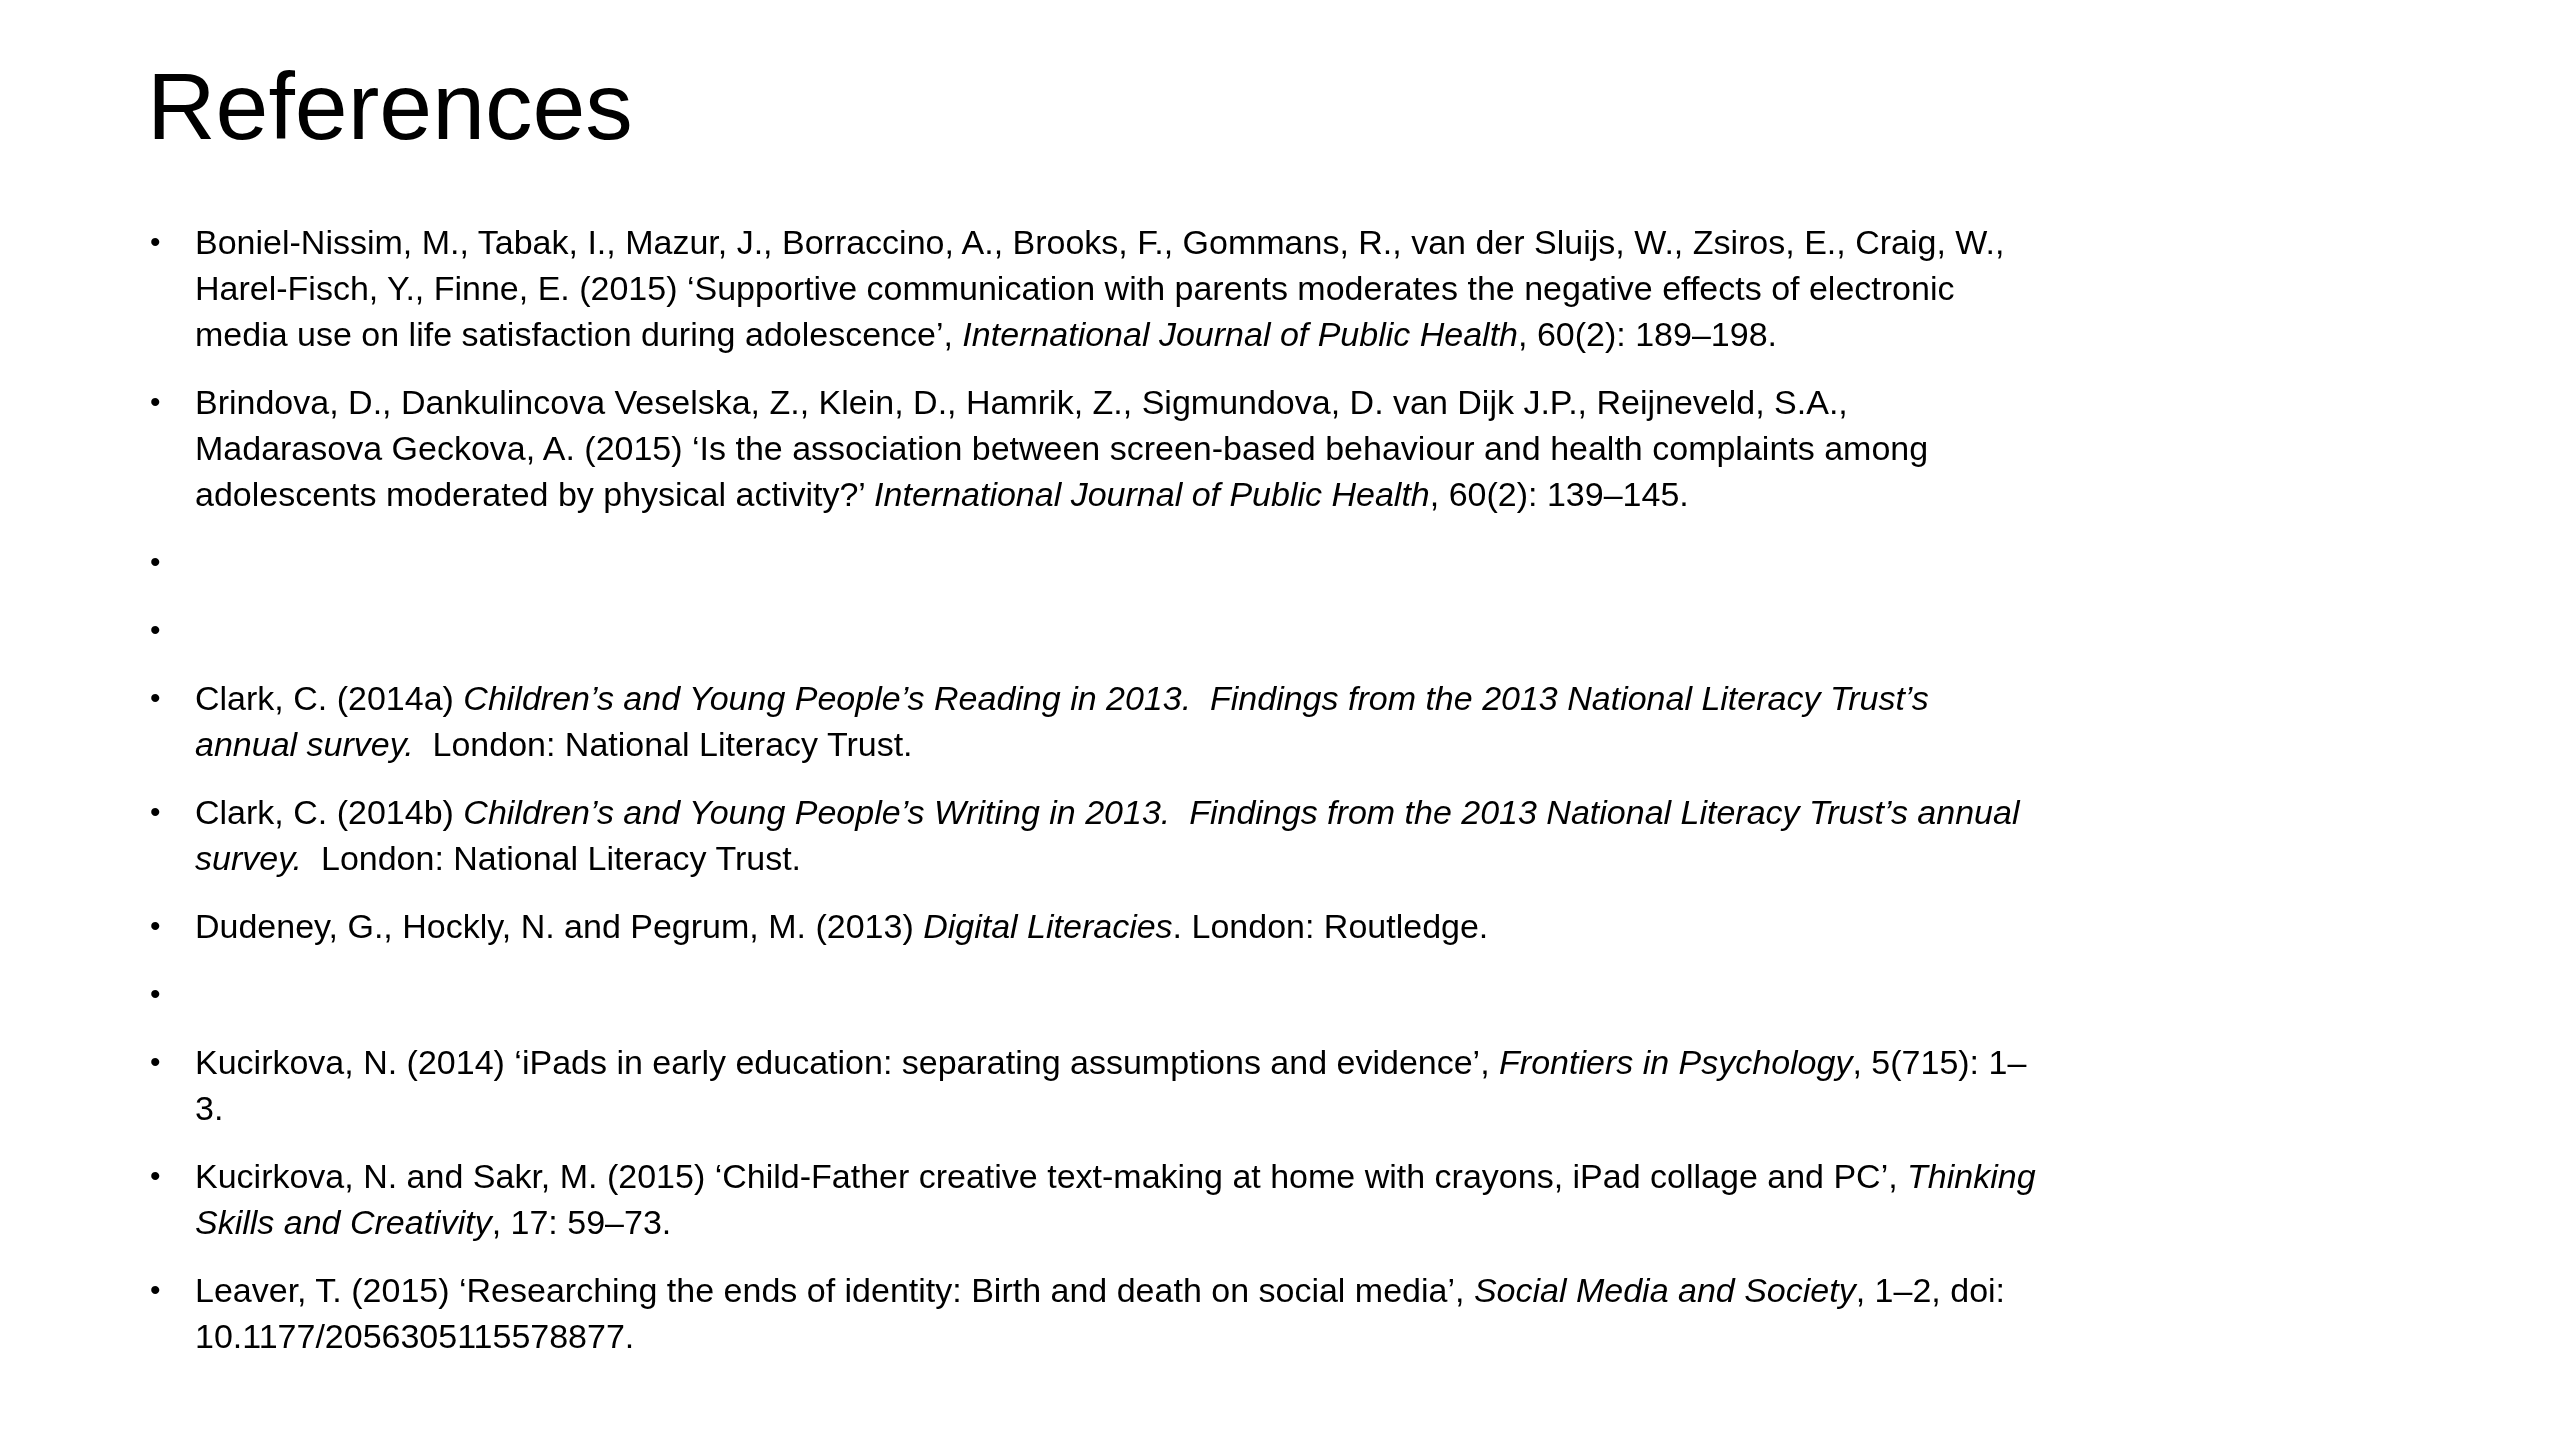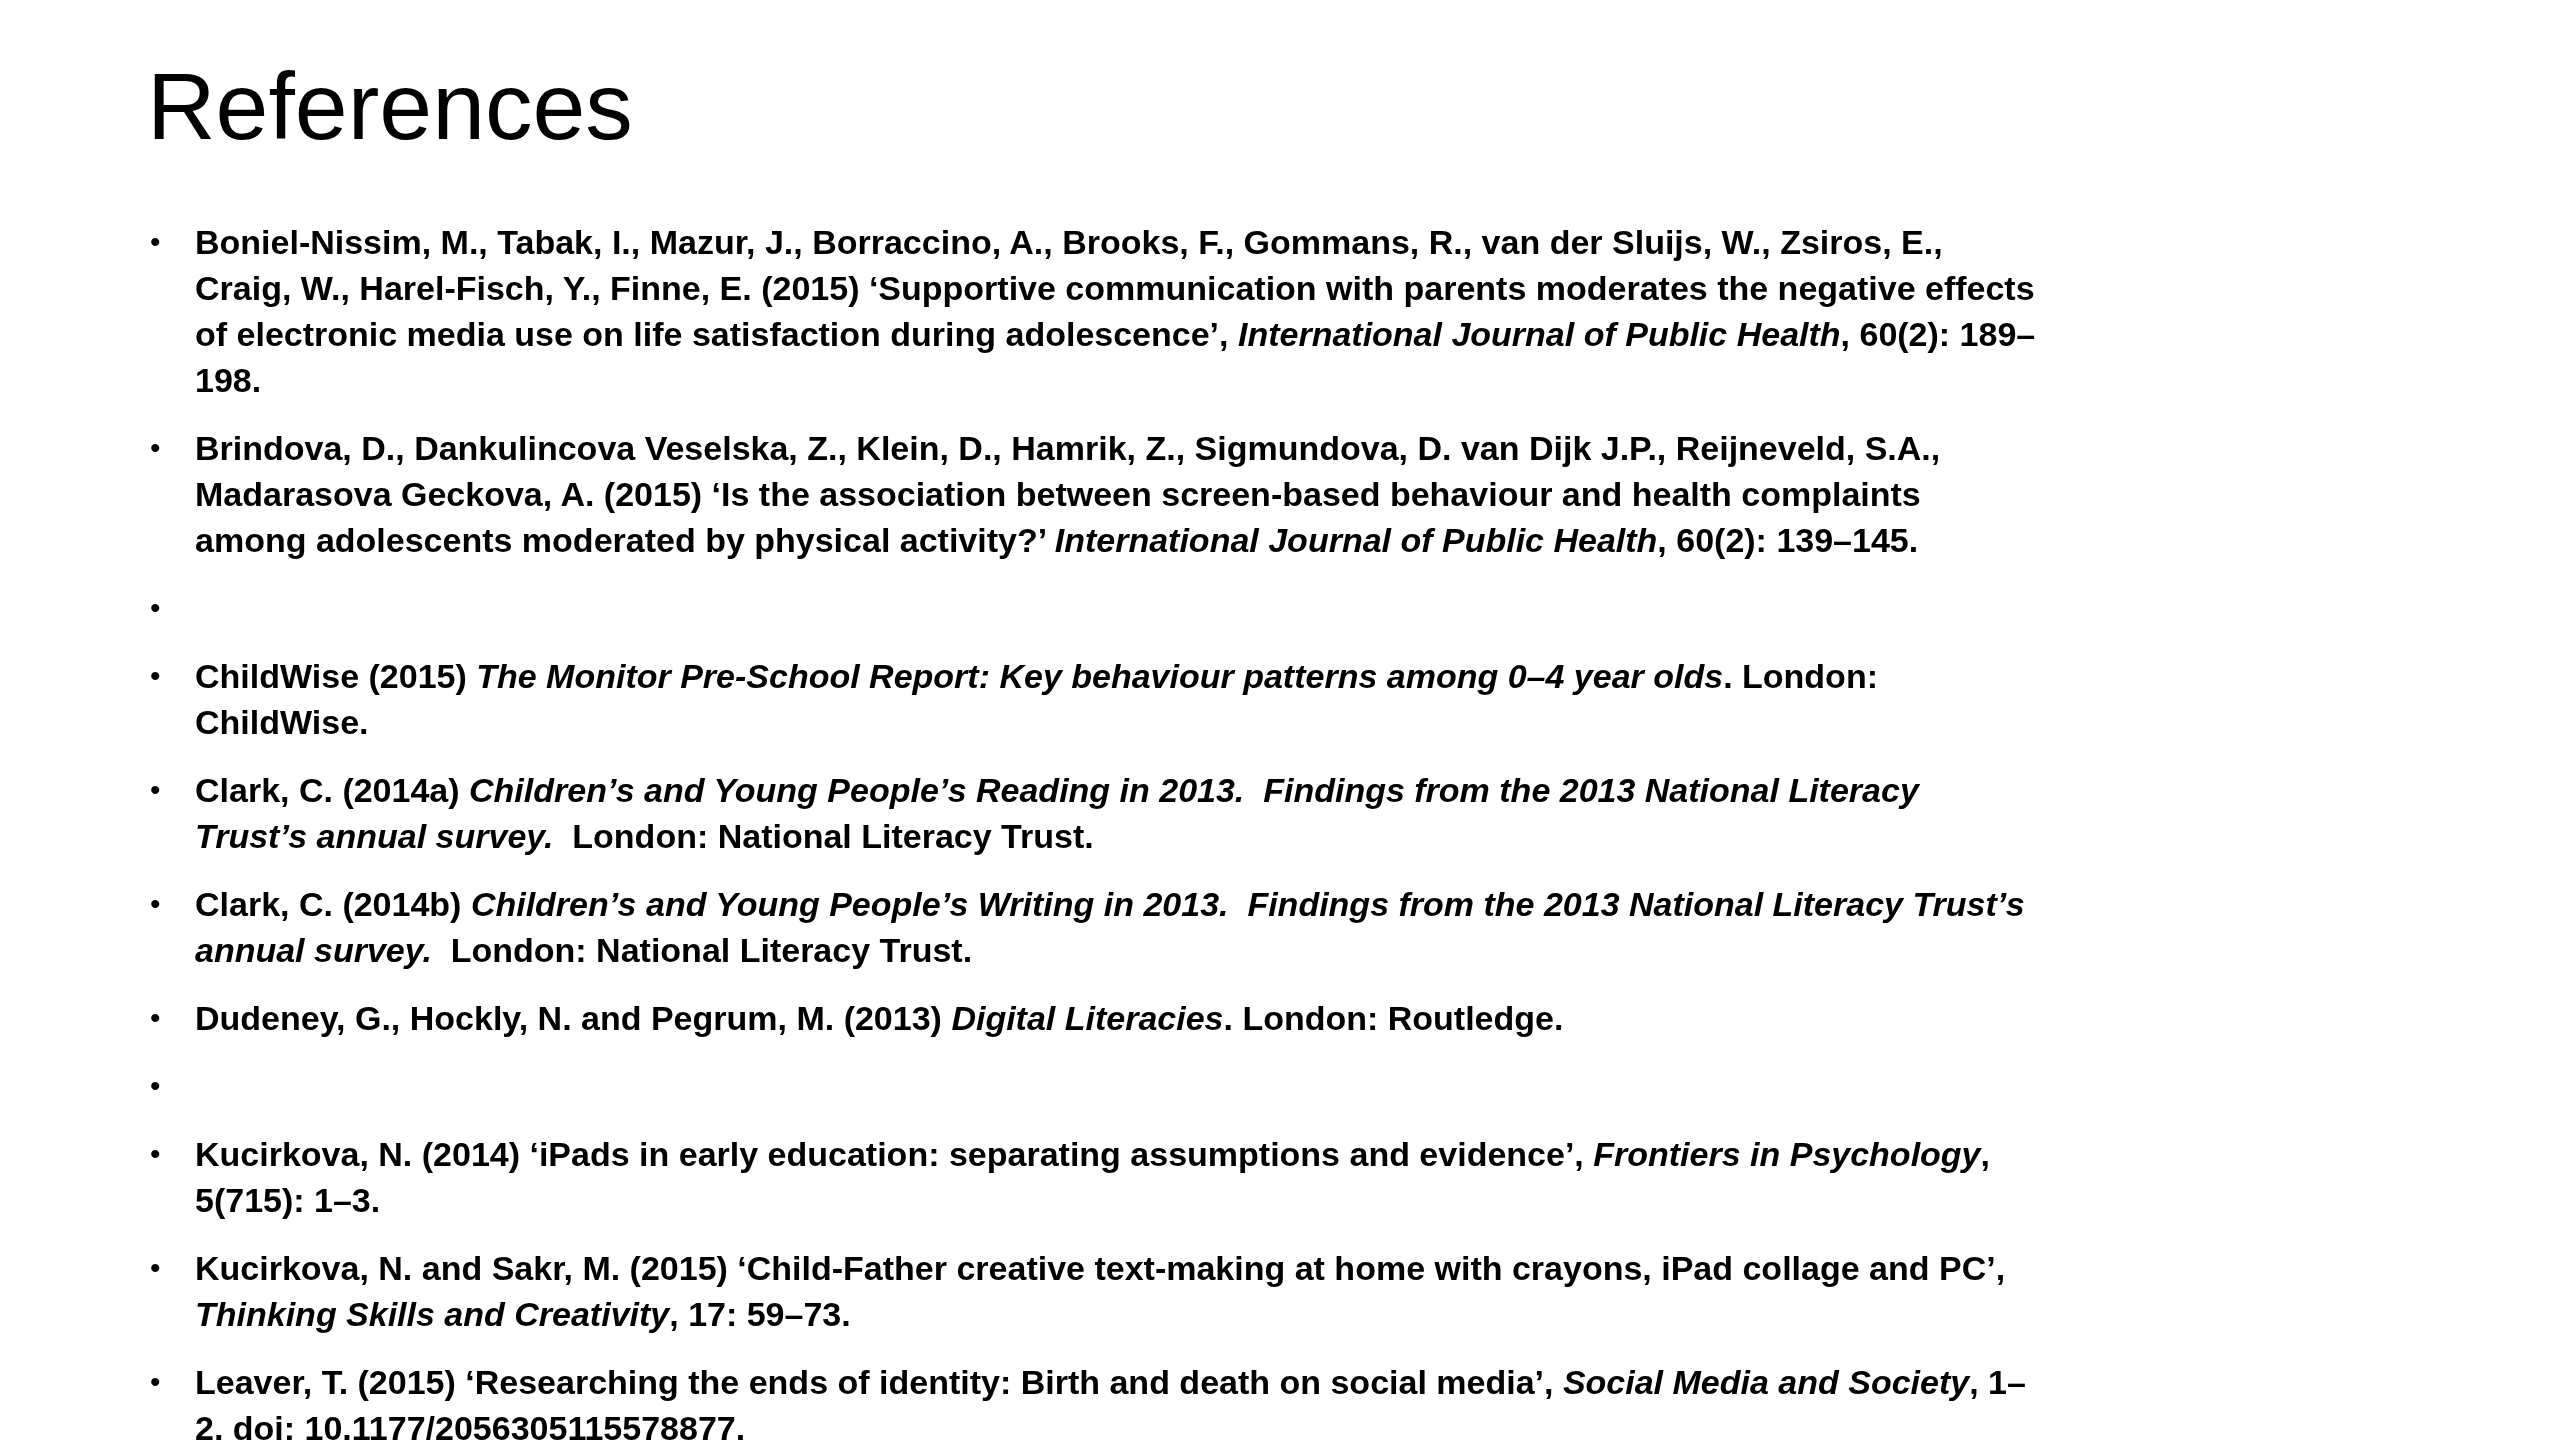--- a/index.html
+++ b/index.html
@@ -39,21 +39,20 @@
   .bullet {
     flex: 0 0 45px;
     width: 45px;
     font-size: 30px;
     line-height: 46px;
     color: #000000;
   }
   .ref-text {
     max-width: 1845px;
     white-space: pre-wrap;
-    font-weight: bold;
   }
   .ref-text em {
     font-style: italic;
   }
 </style>
 </head>
 <body>
 
 <div class="slide">
   <h1 class="page-title">References</h1>
@@ -64,21 +63,20 @@
       </li>
       <li class="ref-item">
         <span class="bullet">•</span>
         <span class="ref-text"><span>Brindova, D., Dankulincova Veselska, Z., Klein, D., Hamrik, Z., Sigmundova, D. van Dijk J.P., Reijneveld, S.A., Madarasova Geckova, A. (2015) ‘Is the association between screen-based behaviour and health complaints among adolescents moderated by physical activity?’ </span><em>International Journal of Public Health</em><span>, 60(2): 139–145.</span></span>
       </li>
       <li class="ref-item">
         <span class="bullet">•</span>
       </li>
       <li class="ref-item">
         <span class="bullet">•</span>
-        <span class="ref-text"><span>ChildWise (2015) </span><em>The Monitor Pre-School Report: Key behaviour patterns among 0–4 year olds</em><span>. London: ChildWise.</span></span>
       </li>
       <li class="ref-item">
         <span class="bullet">•</span>
         <span class="ref-text"><span>Clark, C. (2014a) </span><em>Children’s and Young People’s Reading in 2013.  Findings from the 2013 National Literacy Trust’s annual survey.</em><span>  London: National Literacy Trust.</span></span>
       </li>
       <li class="ref-item">
         <span class="bullet">•</span>
         <span class="ref-text"><span>Clark, C. (2014b) </span><em>Children’s and Young People’s Writing in 2013.  Findings from the 2013 National Literacy Trust’s annual survey.</em><span>  London: National Literacy Trust.</span></span>
       </li>
       <li class="ref-item">

